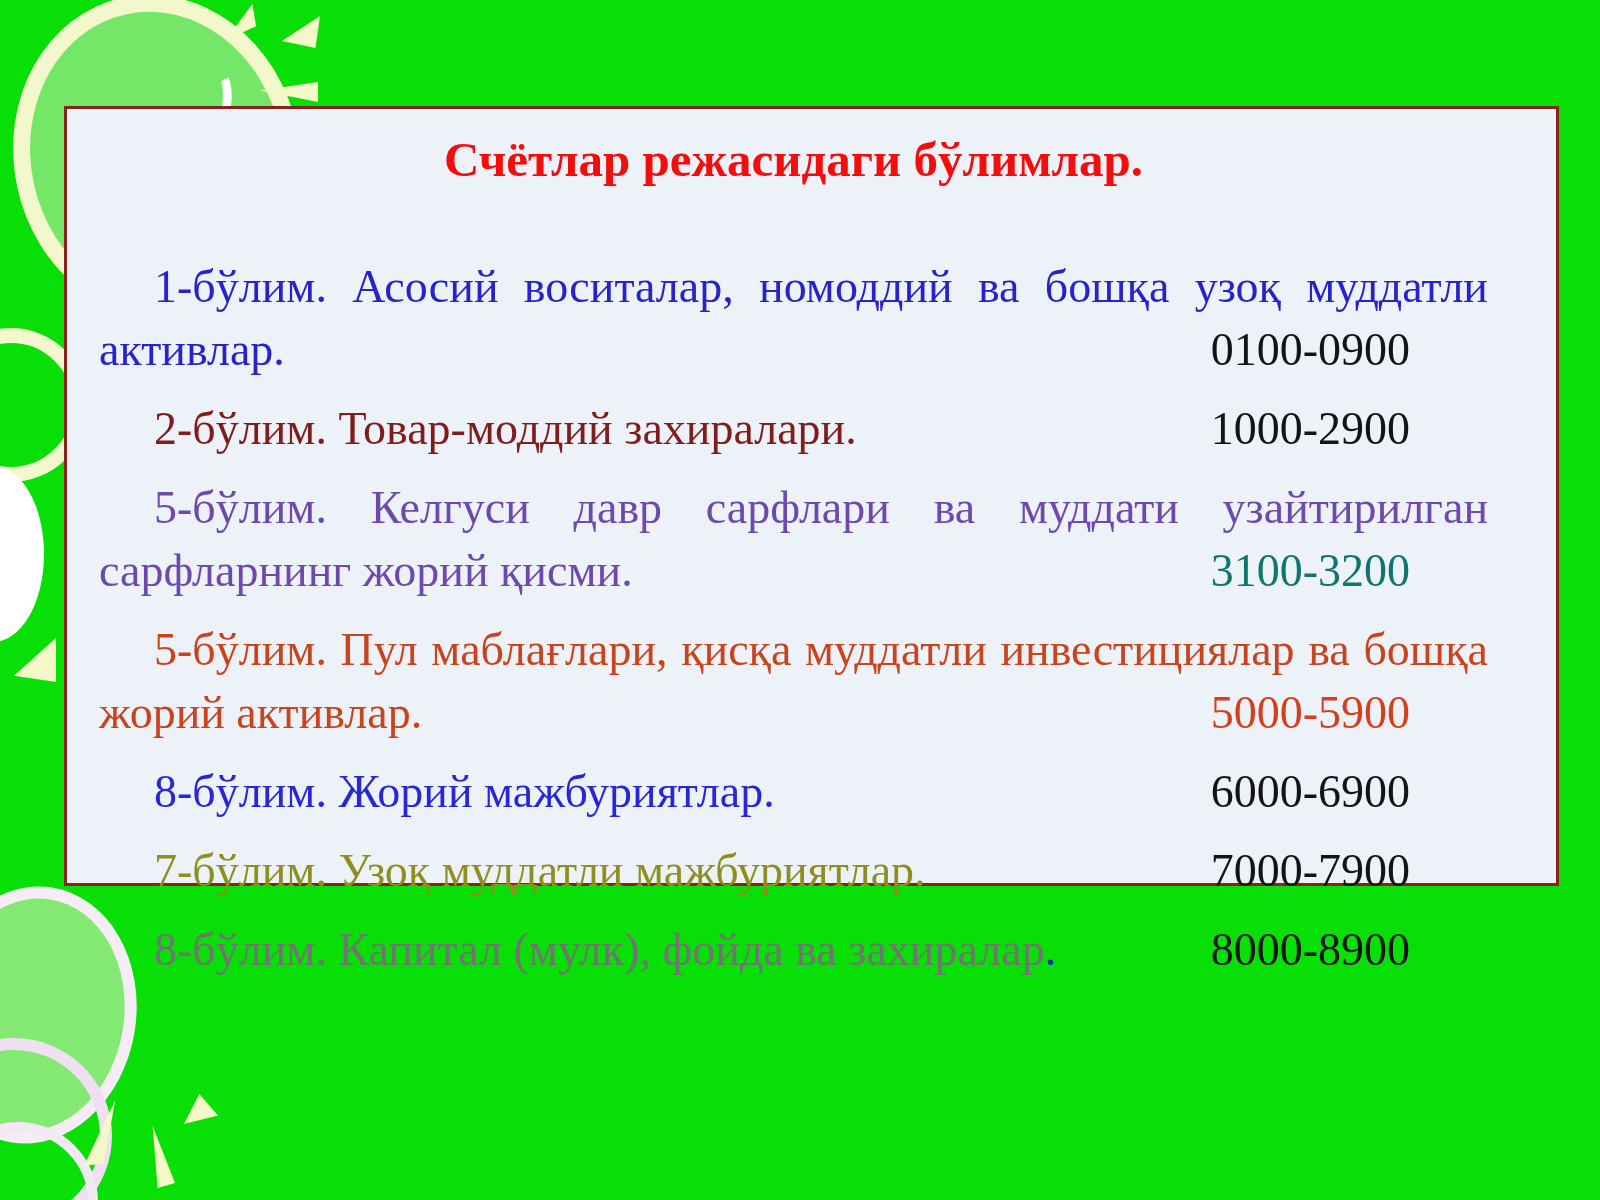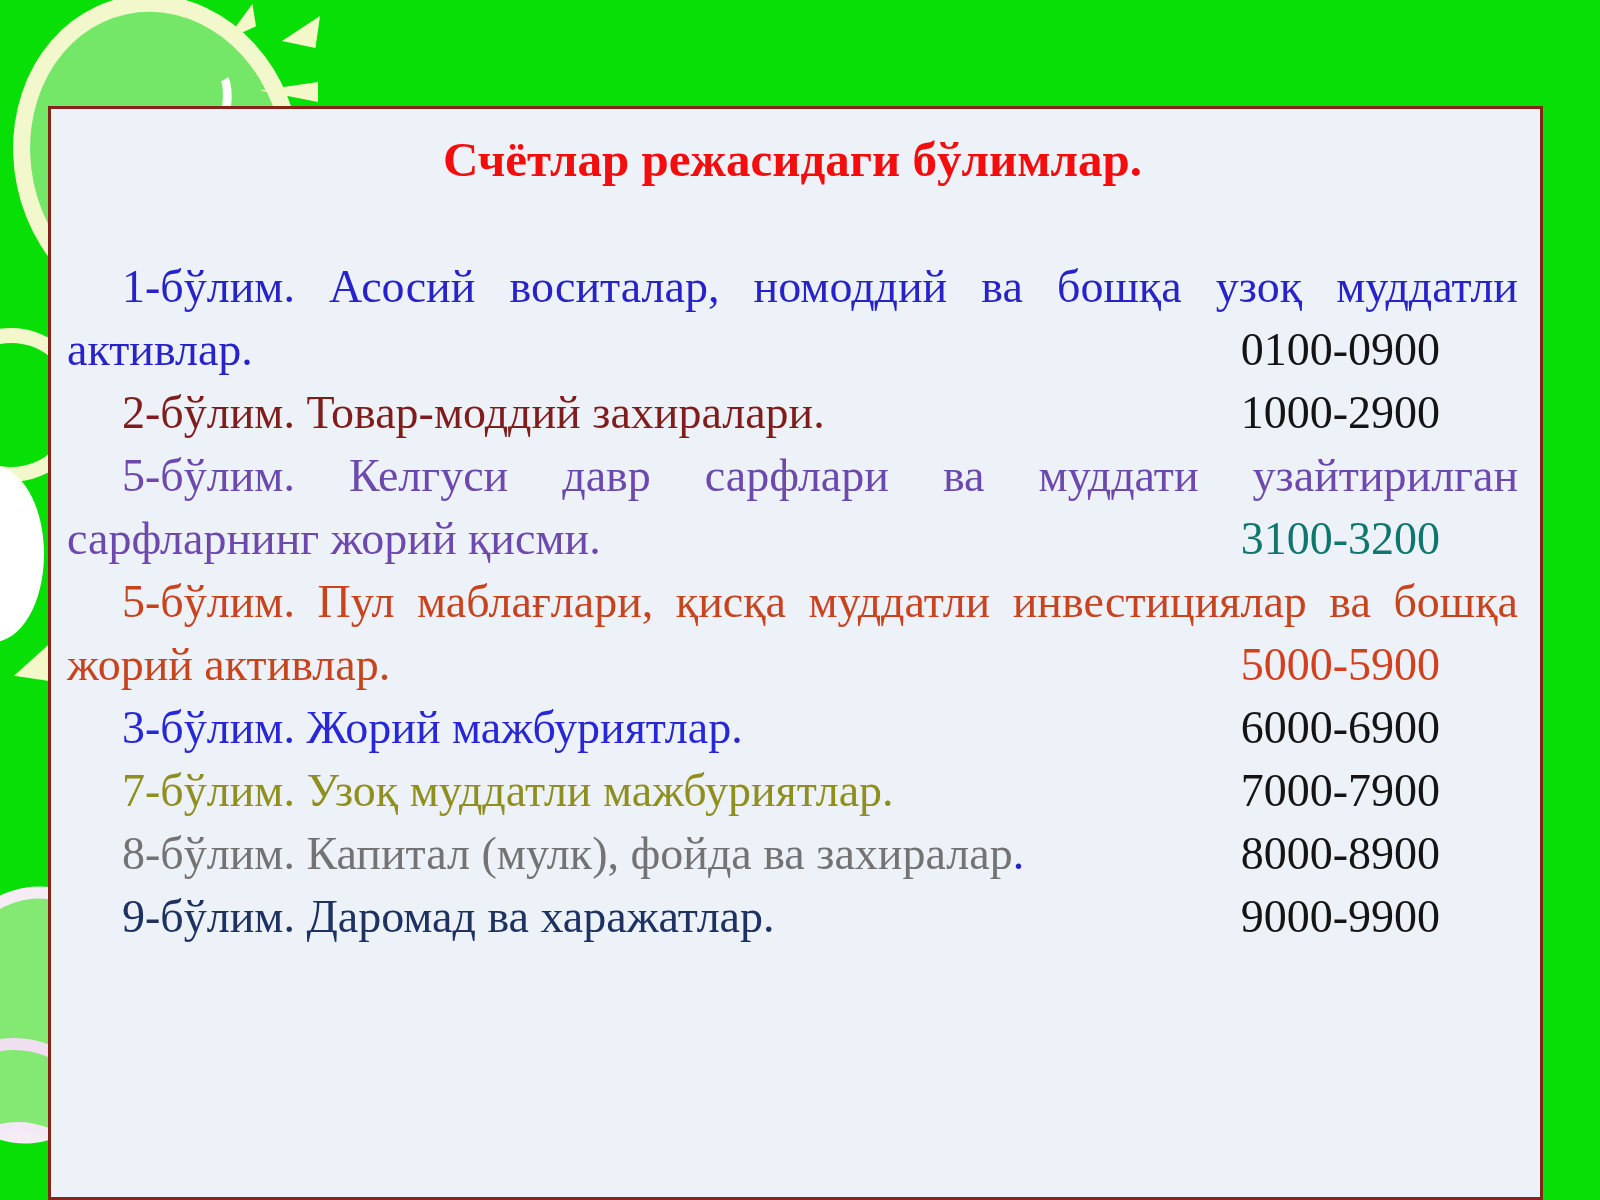--- a/index.html
+++ b/index.html
@@ -48,36 +48,36 @@
     left: -62px; top: 1122px; width: 140px; height: 140px;
     border: 10px solid #F3E9F4; border-radius: 50%; background: transparent;
   }
   .spark-b1 { left: 84px;  top: 1100px; width: 34px; height: 66px; clip-path: polygon(92% 0, 0 100%, 58% 96%); }
   .spark-b2 { left: 147px; top: 1126px; width: 28px; height: 62px; clip-path: polygon(20% 0, 38% 100%, 100% 92%); }
   .spark-b3 { left: 184px; top: 1094px; width: 34px; height: 30px; clip-path: polygon(45% 0, 0 100%, 100% 72%); }
 
   
   .panel {
     position: absolute; z-index: 2;
-    left: 48px; top: 106px; width: 1495px; height: 1094px;
+    left: 64px; top: 106px; width: 1495px; height: 780px;
     box-sizing: border-box;
     background: #EDF1F8;
     border: 3px solid #86231A;
-    padding: 20px 22px 0 16px;
+    padding: 20px 52px 0 16px;
   }
   .title {
     margin: 0 0 64px 0;
     text-align: center;
     font-size: 49px; line-height: 62px; font-weight: bold;
     color: #F30D0D;
   }
   .items { }
   .item {
     position: relative;
-    margin: 0;
+    margin: 16px;
     font-size: 46px; line-height: 63px;
     text-align: justify;
     text-indent: 55px;
     font-family: Liberation Serif, serif;
   }
   .item-suffix { text-indent: 0; }
   .range {
     position: absolute; right: 78px; bottom: 0;
     line-height: 63px; text-indent: 0;
     white-space: nowrap;
@@ -114,29 +114,25 @@
   </p>
       <p class="item">
     <span class="item-text" style="color: rgb(109, 73, 174);">5-бўлим. Келгуси давр сарфлари ва муддати узайтирилган сарфларнинг жорий қисми.</span><span class="item-suffix"></span>
     <span class="range" style="color: #0f766e;">3100-3200</span>
   </p>
       <p class="item">
     <span class="item-text" style="color: rgb(200, 68, 31);">5-бўлим. Пул маблағлари, қисқа муддатли инвестициялар ва бошқа жорий активлар.</span><span class="item-suffix"></span>
     <span class="range" style="color: rgb(210, 64, 30);">5000-5900</span>
   </p>
       <p class="item">
-    <span class="item-text" style="color: rgb(39, 39, 216);">3-бўлим. Жорий мажбуриятлар.</span><span class="item-suffix"></span>
+    <span class="item-text" style="color: rgb(39, 39, 216);">8-бўлим. Жорий мажбуриятлар.</span><span class="item-suffix"></span>
     <span class="range" style="color: rgb(20, 20, 20);">6000-6900</span>
   </p>
       <p class="item">
     <span class="item-text" style="color: rgb(143, 143, 31);">7-бўлим. Узоқ муддатли мажбуриятлар.</span><span class="item-suffix"></span>
     <span class="range" style="color: rgb(20, 20, 20);">7000-7900</span>
   </p>
       <p class="item">
     <span class="item-text" style="color: #737373;">8-бўлим. Капитал (мулк), фойда ва захиралар</span><span class="item-suffix" style="color: rgb(33, 33, 213);">.</span>
     <span class="range" style="color: rgb(20, 20, 20);">8000-8900</span>
   </p>
-      <p class="item">
-    <span class="item-text" style="color: rgb(29, 50, 96);">9-бўлим. Даромад ва харажатлар.</span><span class="item-suffix"></span>
-    <span class="range" style="color: rgb(20, 20, 20);">9000-9900</span>
-  </p>
     </div>
 </div>
 
 </body></html>

